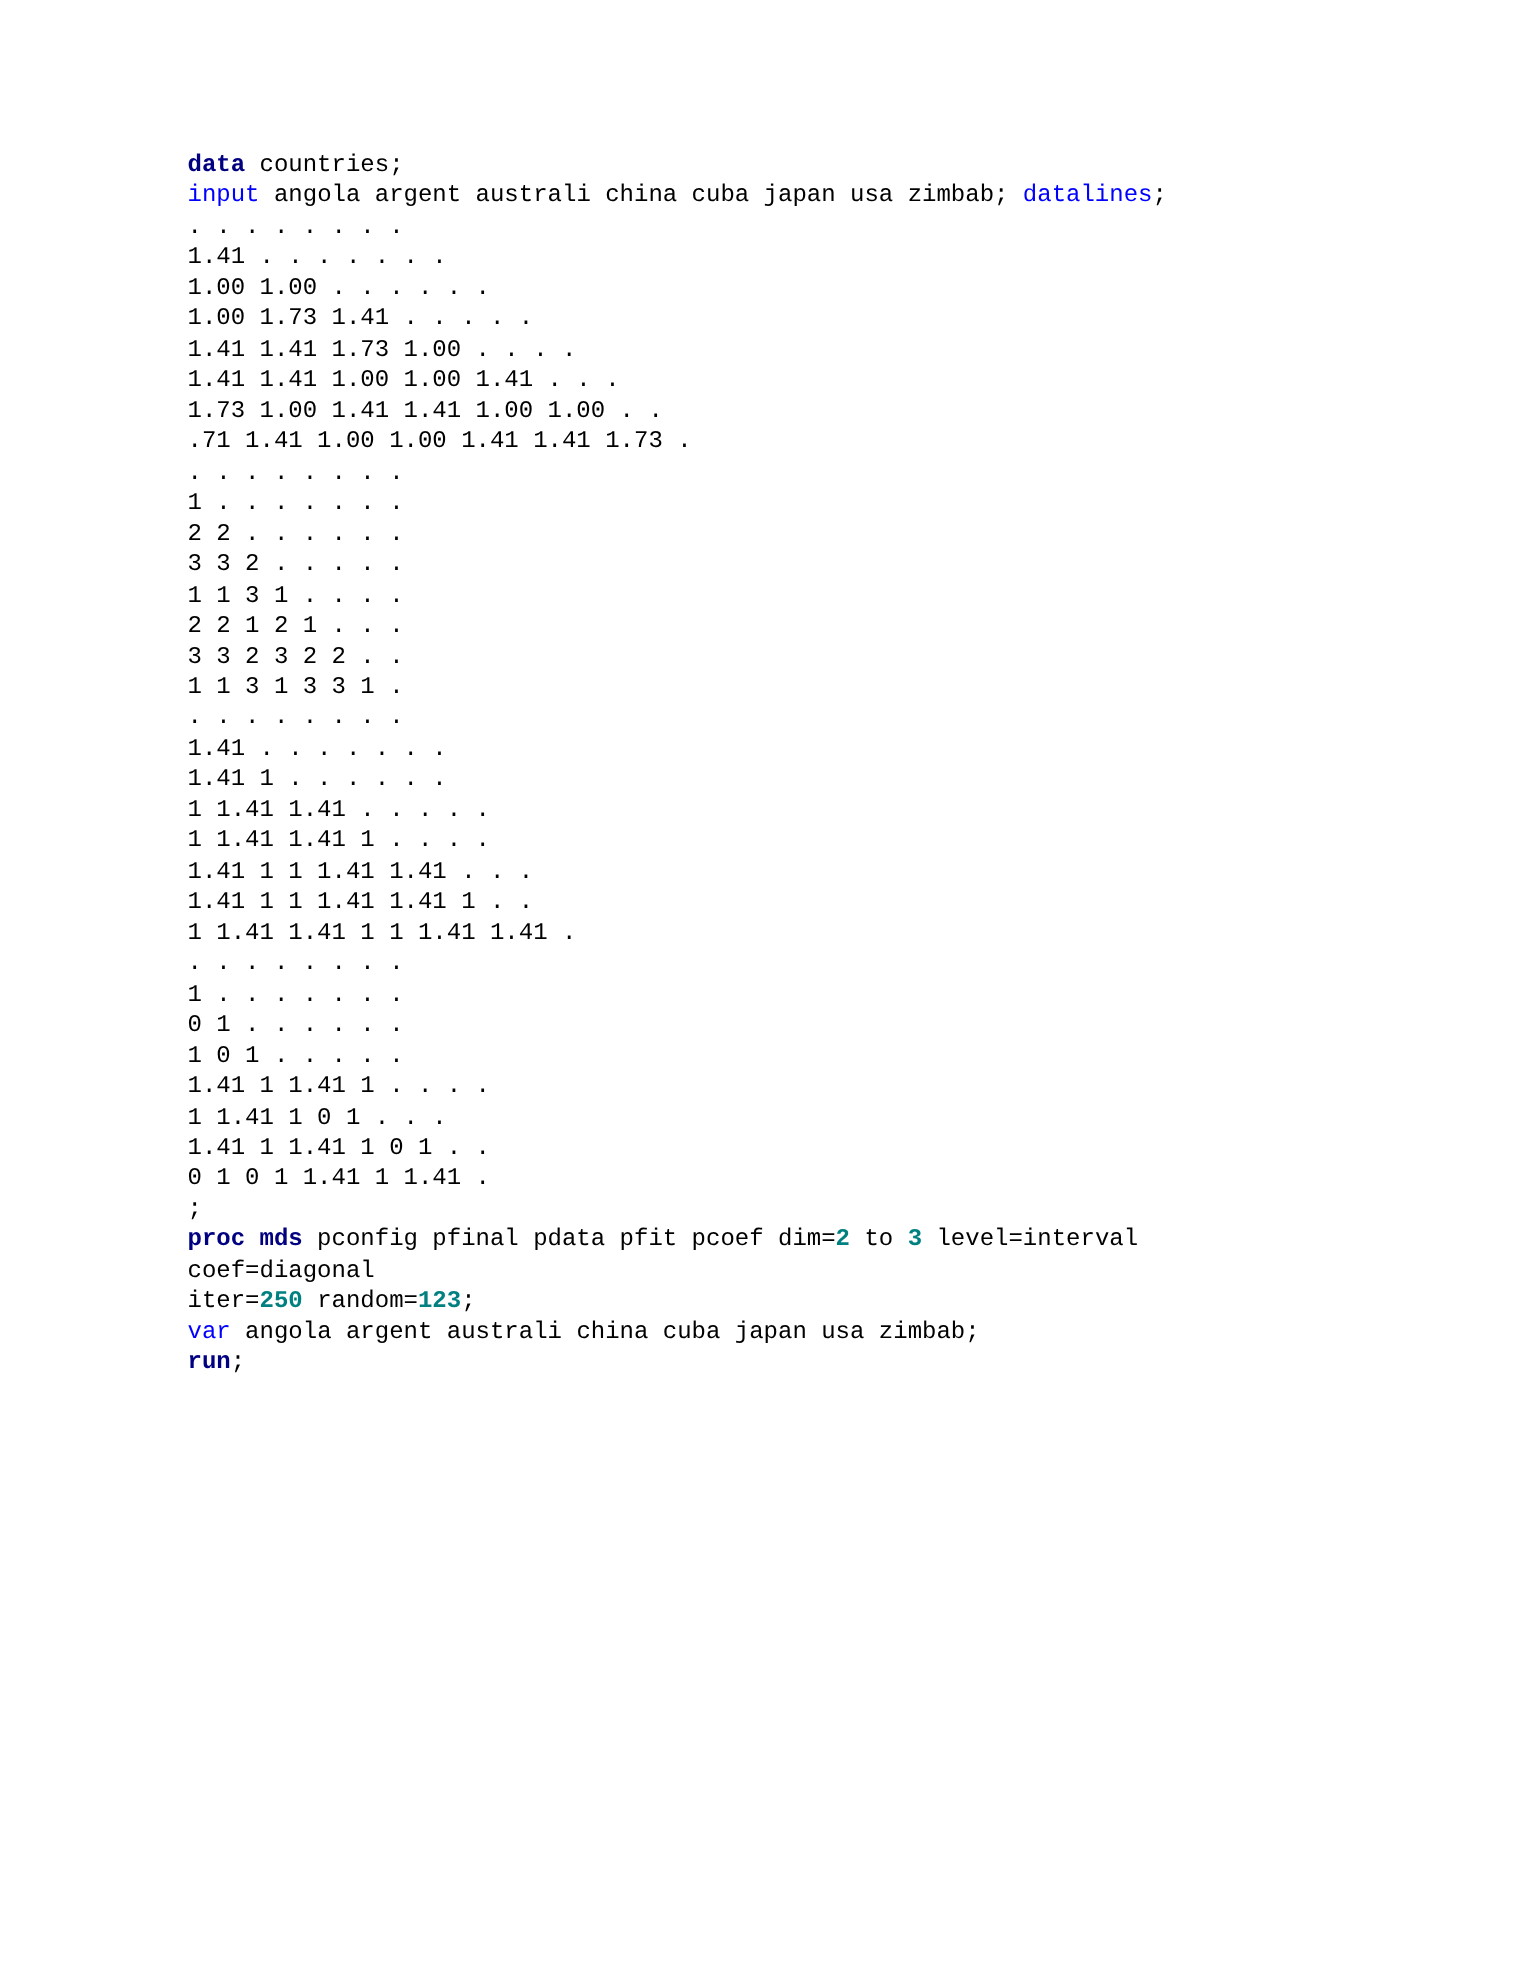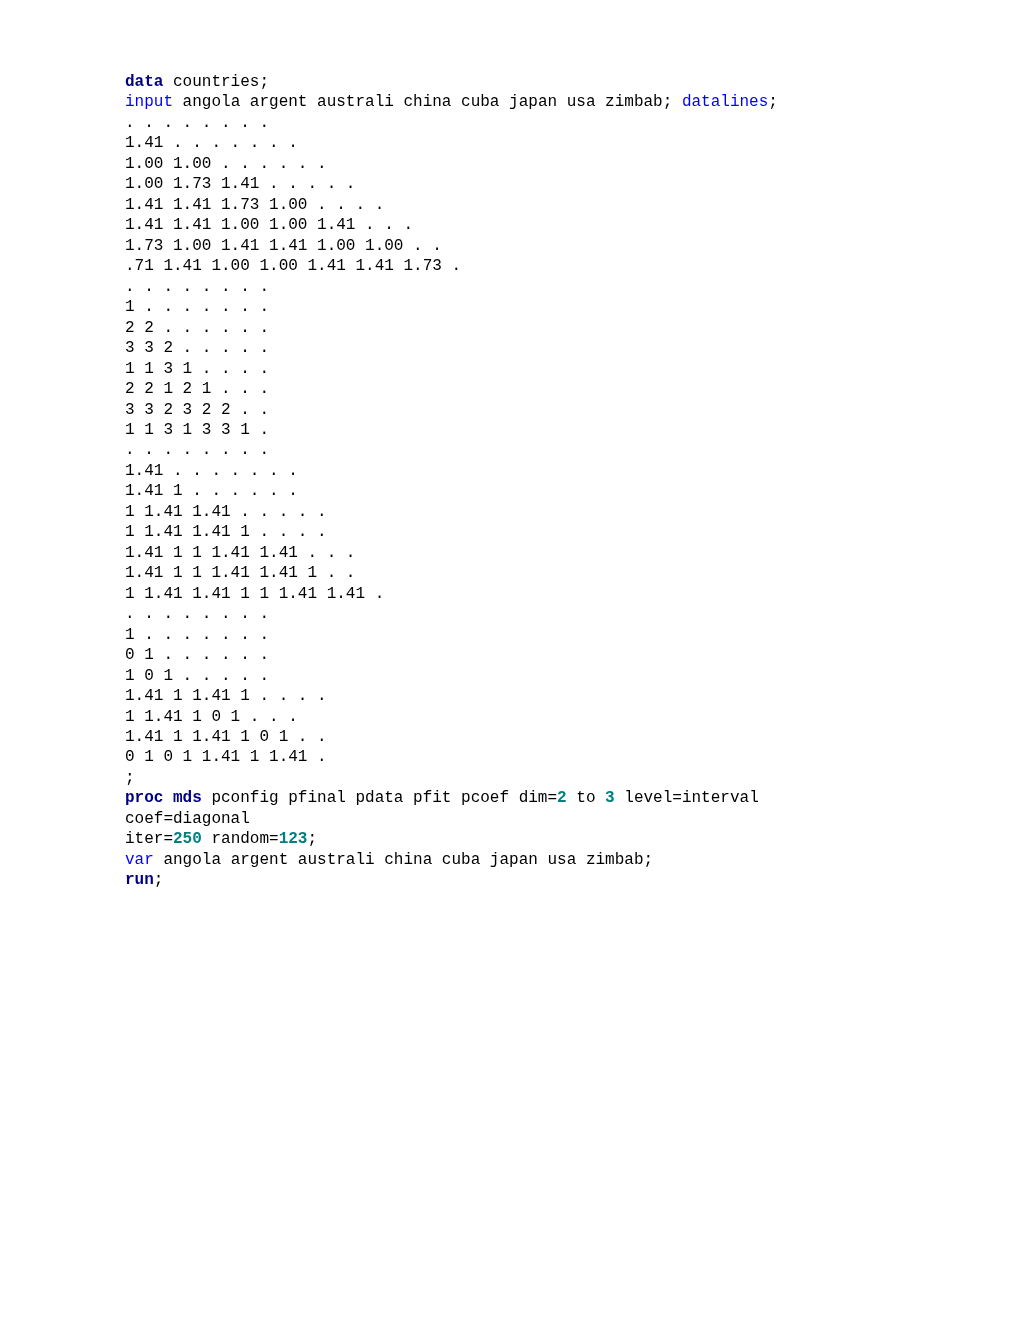--- a/index.html
+++ b/index.html
@@ -7,21 +7,21 @@
     padding: 0;
     width: 1020px;
     height: 1320px;
     background: #ffffff;
     font-family: "Courier New", Courier, monospace;
     font-size: 16px;
     line-height: 1.28;
     color: #000000;
   }
   .page {
-    padding: 72px 0 0 125px;
+    padding: 100px 0 0 125px;
     white-space: pre;
   }
   .kw-bold { font-weight: bold; color: #000080; }
   .kw      { color: #0000ff; }
   .num     { font-weight: bold; color: #008080; }
   .txt     { color: #000000; }
 </style>
 </head>
 <body>
 

